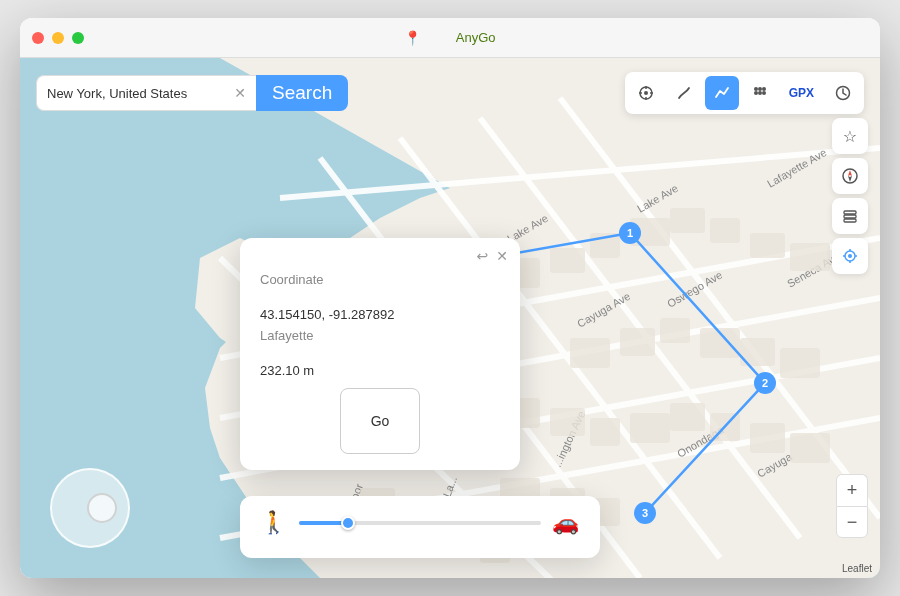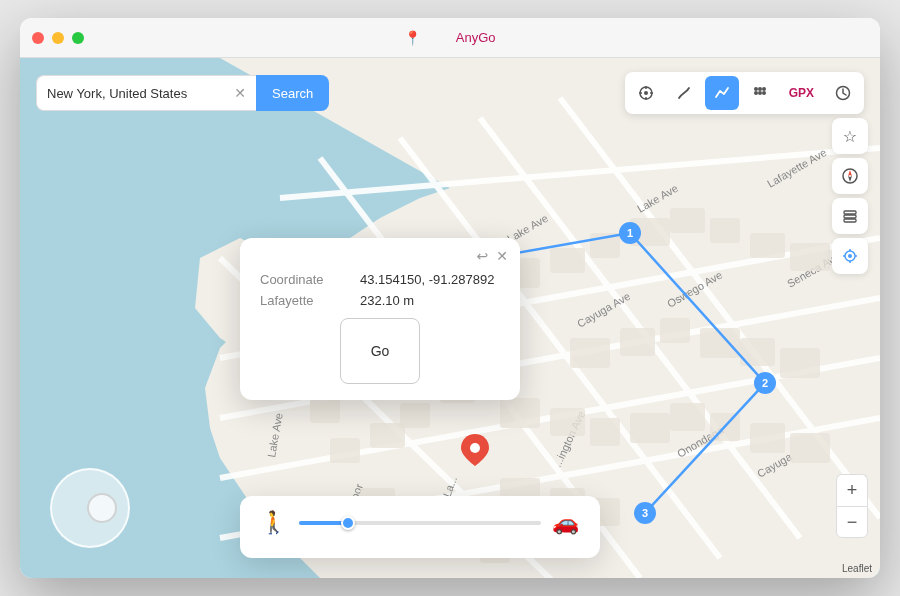--- a/index.html
+++ b/index.html
@@ -51,21 +51,21 @@
       align-items: center;
       gap: 6px;
     }
     .title-icon {
       color: #4a9eff;
       font-size: 14px;
     }
     .title-text {
       font-size: 13px;
       font-weight: 500;
-      color: #be185d;
+      color: #4d7c0f;
       margin-left: 28px;
     }
     .content {
       flex: 1;
       position: relative;
       overflow: hidden;
     }
     
     .map-container {
       width: 100%;
@@ -124,21 +124,21 @@
       padding: 0;
       line-height: 1;
     }
     .search-btn {
       background: #4a9eff;
       color: white;
       border: none;
       border-radius: 0 8px 8px 0;
       height: 36px;
       padding: 0 16px;
-      font-size: 13px;
+      font-size: 19px;
       font-weight: 500;
       cursor: pointer;
     }
     .toolbar-right {
       display: flex;
       align-items: center;
       gap: 4px;
       background: white;
       border-radius: 8px;
       padding: 4px;
@@ -188,20 +188,21 @@
       padding: 0;
     }
     .popup-body {
       padding: 4px 20px 16px;
     }
     .popup-row {
       display: flex;
       gap: 20px;
       margin-bottom: 6px;
       font-size: 13px;
+      flex-direction: column;
     }
     .popup-label {
       color: #888;
       min-width: 80px;
     }
     .popup-value {
       color: #333;
       font-weight: 400;
     }
     .go-btn {
@@ -507,21 +508,21 @@
           <button class="tool-btn">
             <svg width="18" height="18" viewBox="0 0 18 18">
               <circle cx="5" cy="9" r="2" fill="#555"></circle>
               <circle cx="9" cy="9" r="2" fill="#555"></circle>
               <circle cx="13" cy="9" r="2" fill="#555"></circle>
               <circle cx="5" cy="5" r="2" fill="#555"></circle>
               <circle cx="9" cy="5" r="2" fill="#555"></circle>
               <circle cx="13" cy="5" r="2" fill="#555"></circle>
             </svg>
           </button>
-          <button class="tool-btn" style="font-size:12px; font-weight:600; color:#be185d; width:auto; padding:0 8px;">GPX</button>
+          <button class="tool-btn" style="font-size:12px; font-weight:600; color:#1d4ed8; width:auto; padding:0 8px;">GPX</button>
           <button class="tool-btn">
             <svg width="18" height="18" viewBox="0 0 18 18" fill="none">
               <circle cx="9" cy="9" r="6.5" stroke="#555" stroke-width="1.5" fill="none"></circle>
               <polyline points="9,5 9,9 12,11" stroke="#555" stroke-width="1.5" stroke-linecap="round"></polyline>
             </svg>
           </button>
         </div>
       </div>
 
       <div class="info-popup">

